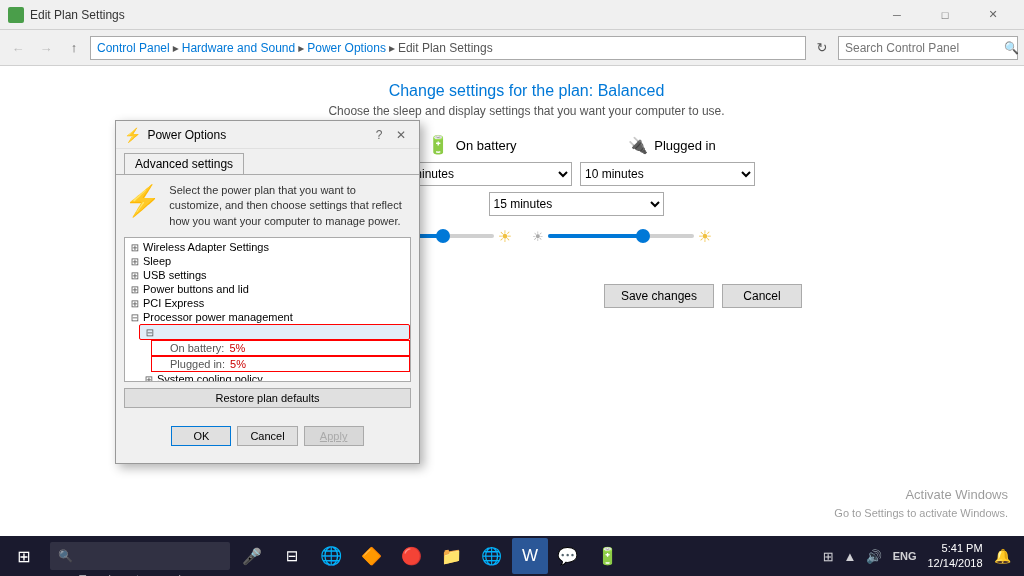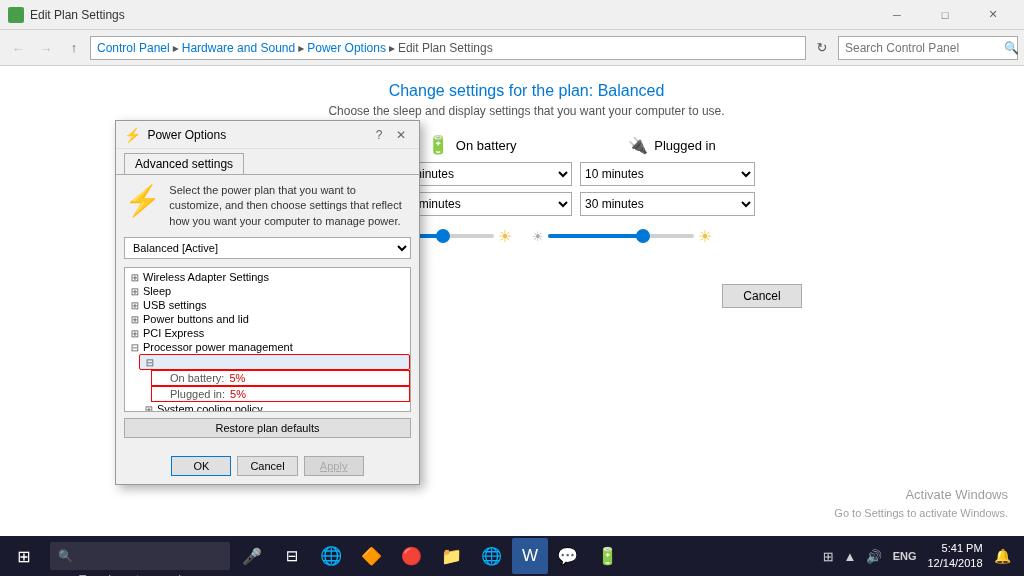--- a/index.html
+++ b/index.html
@@ -54,21 +54,21 @@
     .tree-toggle { width: 12px; height: 12px; display: flex; align-items: center; justify-content: center; color: #555; font-size: 10px; flex-shrink: 0; }
     .tree-indent { width: 12px; flex-shrink: 0; }
     .tree-label { flex: 1; }
     .tree-value { color: #555; }
     .tree-value.highlighted-val { color: #c00; }
 
     .sub-item-label { color: #555; font-size: 11px; }
 
     .dialog-restore-btn { width: 100%; padding: 3px; font-size: 11px; border: 1px solid #aaa; background: #e0e0e0; cursor: pointer; margin-bottom: 6px; }
 
-    .dialog-footer { display: flex; justify-content: center; gap: 6px; padding: 4px 8px 8px; }
+    .dialog-footer { display: flex; justify-content: center; gap: 6px; padding: 4px 8px 17px; }
     .dialog-ok { padding: 3px 20px; font-size: 11px; border: 1px solid #0078d7; background: #e0e0e0; cursor: pointer; min-width: 60px; }
     .dialog-cancel { padding: 3px 12px; font-size: 11px; border: 1px solid #aaa; background: #e0e0e0; cursor: pointer; min-width: 60px; }
     .dialog-apply { padding: 3px 12px; font-size: 11px; border: 1px solid #aaa; background: #d8d8d8; cursor: pointer; min-width: 60px; color: #aaa; text-decoration: underline; }
 
     
     .taskbar { position: fixed; bottom: 0; left: 0; width: 1024px; height: 40px; background: #1a1a2e; display: flex; align-items: center; justify-content: space-between; z-index: 9999; }
     .taskbar-left { display: flex; align-items: center; height: 100%; }
     .taskbar-start { width: 48px; height: 40px; display: flex; align-items: center; justify-content: center; background: transparent; cursor: pointer; }
     .taskbar-start-icon { color: white; font-size: 16px; }
     .taskbar-search { display: flex; align-items: center; background: rgba(255,255,255,0.1); height: 28px; width: 180px; border-radius: 2px; padding: 0 8px; gap: 6px; margin: 0 2px; }
@@ -156,25 +156,20 @@
     </div>
 
     <div style="display:flex; align-items:center; gap:8px; margin-bottom:8px;">
       <div style="width:120px;"></div>
       <select style="width:175px; height:24px; border:1px solid #aaa; font-size:12px; background:white;">
         <option>15 minutes</option>
         <option>5 minutes</option>
         <option>10 minutes</option>
         <option>Never</option>
       </select>
-      <select style="width:175px; height:24px; border:1px solid #aaa; font-size:12px; background:white;">
-        <option>30 minutes</option>
-        <option>15 minutes</option>
-        <option>Never</option>
-      </select>
     </div>
 
     <div style="display:flex; align-items:center; gap:0; width:500px; margin-left:120px;">
       <div style="width:0px;"></div>
 
       <div style="display:flex; align-items:center; width:200px; gap:4px; padding: 0 10px;">
         <span style="font-size:13px; color:#aaa;">☀</span>
         <div style="flex:1; position:relative; height:24px; display:flex; align-items:center;">
           <div style="width:100%; height:4px; background:#d0d0d0; border-radius:2px; position:relative;">
             <div style="width:65%; height:4px; background:#0078d7; border-radius:2px;"></div>
@@ -194,20 +189,21 @@
         </div>
         <span style="font-size:16px; color:#f0c040;">☀</span>
       </div>
     </div>
 
     <div style="margin-top:12px; margin-left:-220px;">
       <a style="color:#0078d7; font-size:12px; cursor:pointer; text-decoration:none;">lan</a>
     </div>
 
     <div style="display:flex; gap:8px; margin-top:10px; justify-content:flex-end; width:480px; margin-left:100px;">
+      <button class="btn">Save changes</button>
       <button class="btn">Cancel</button>
     </div>
   </div>
 </div>
 
 <div class="dialog-overlay">
   <div class="dialog">
 
     <div class="dialog-titlebar">
       <div class="dialog-title">
@@ -225,25 +221,20 @@
     </div>
 
     <div class="dialog-body">
       
       <div class="dialog-info">
         <div style="font-size:30px;color:#4a9e4a;flex-shrink:0;">⚡</div>
         <div class="dialog-info-text">Select the power plan that you want to customize, and then choose settings that reflect how you want your computer to manage power.</div>
       </div>
 
       
-      <div class="dialog-select-wrapper">
-        <select class="dialog-select">
-          <option>Balanced [Active]</option>
-        </select>
-      </div>
 
       
       <div class="dialog-tree">
 
         <div class="tree-item">
           <span class="tree-toggle">⊞</span>
           <span class="tree-label">Wireless Adapter Settings</span>
         </div>
 
         <div class="tree-item">

